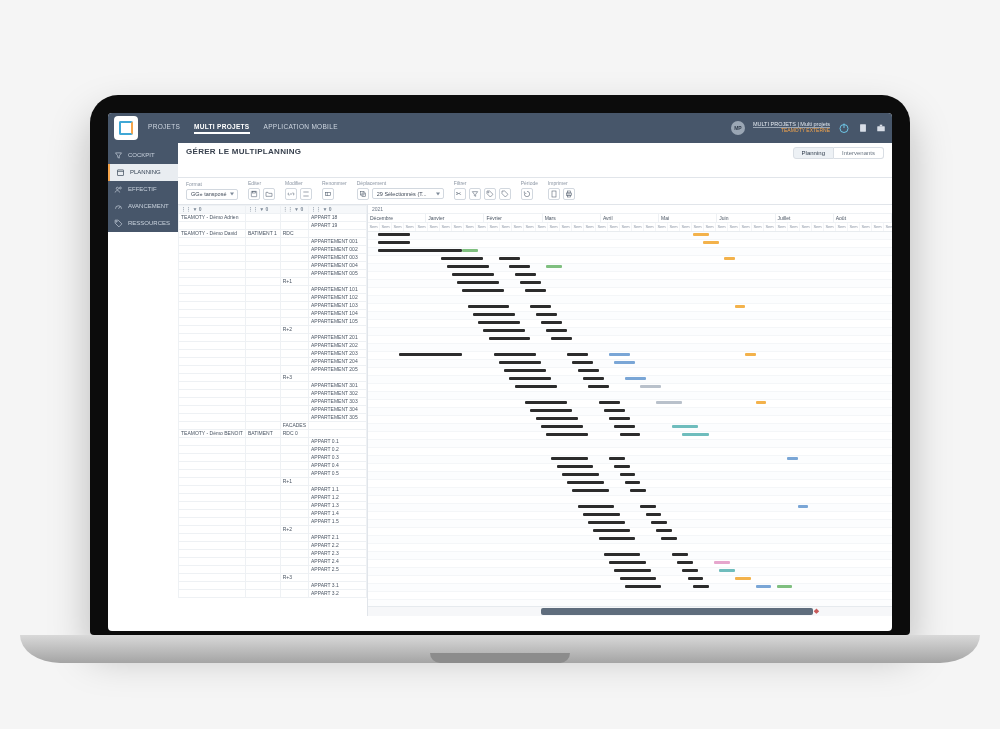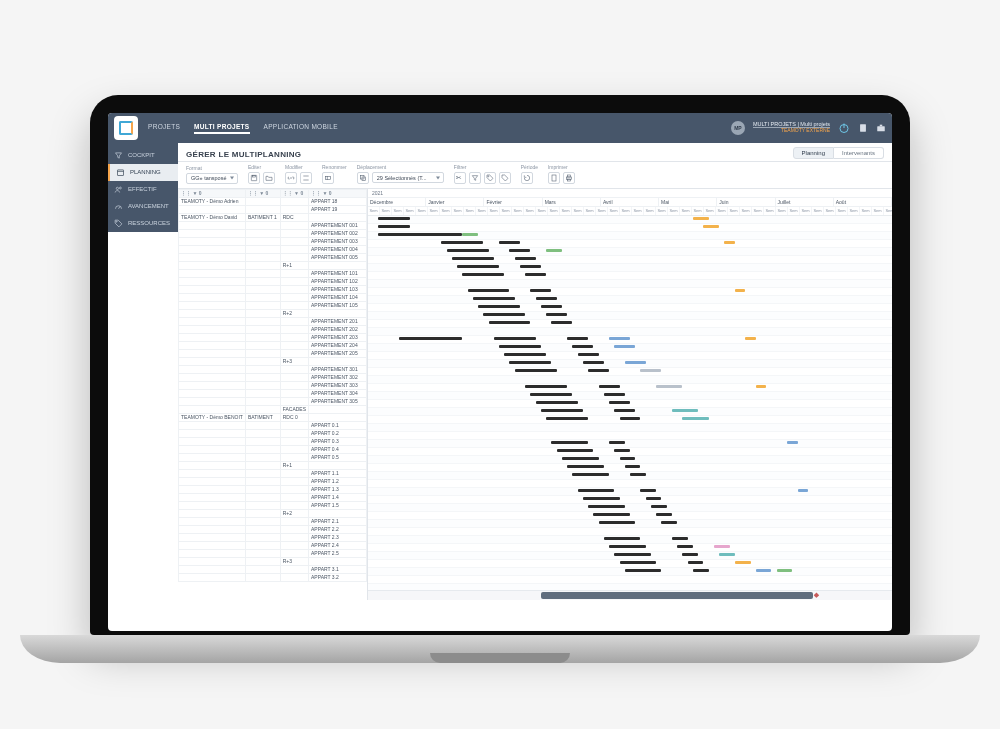--- a/index.html
+++ b/index.html
@@ -92,21 +92,21 @@
   }
   .sidebar .item .ic { width: 9px; height: 9px; flex: 0 0 9px; }
   .sidebar .item.active {
     background: #e9edf1; color: #334152; border-left: 2px solid #f6a54b;
   }
   .sidebar svg { width: 100%; height: 100%; stroke: currentColor; fill: none; stroke-width: 1.8; }
 
   
   .main { flex: 1; display: flex; flex-direction: column; background: #fff; min-width: 0; }
   .titlebar {
-    display: flex; align-items: flex-end; padding: 4px 8px 2px 8px;
+    display: flex; align-items: flex-start; padding: 4px 8px 18px 8px;
     border-bottom: 1px solid #e1e5ea;
   }
   .titlebar h1 { font-size: 8px; font-weight: 600; color: #39424f; letter-spacing: .3px; }
   .titlebar .right-tabs { margin-left: auto; display: flex; gap: 0; }
   .seg { font-size: 6px; padding: 2px 8px; border: 1px solid #d9dee4; color: #6b7683; background: #fff; cursor: pointer; }
   .seg.l { border-radius: 3px 0 0 3px; }
   .seg.r { border-radius: 0 3px 3px 0; border-left: 0; }
   .seg.active { background: #edf1f5; color: #2f3b4b; }
 
   

